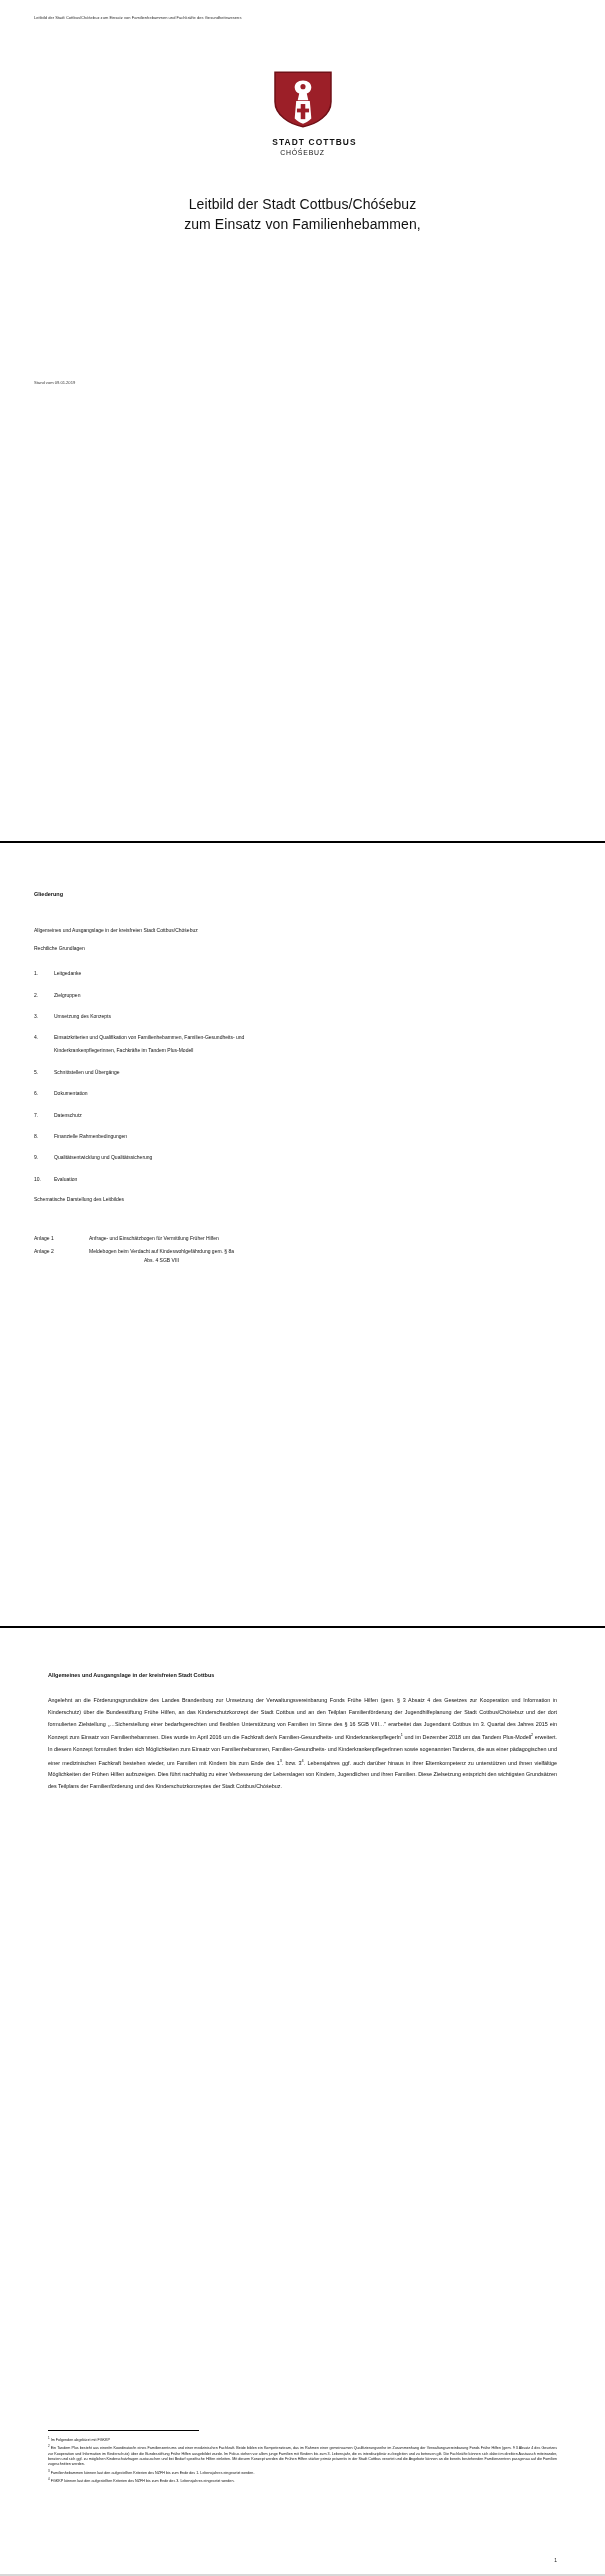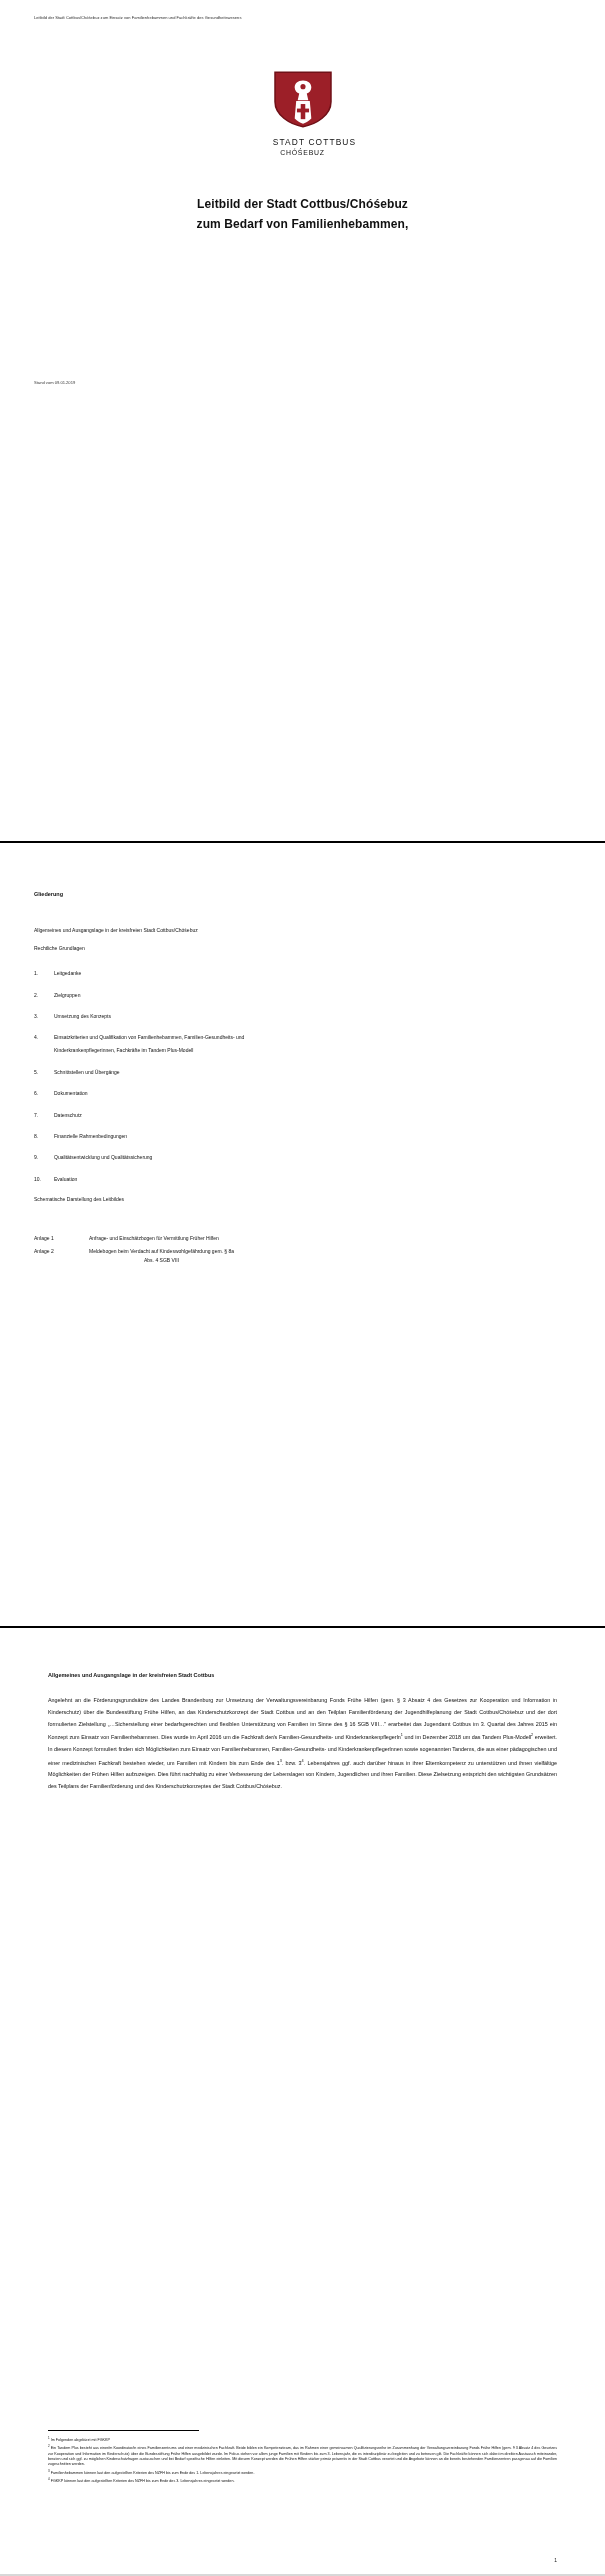--- a/index.html
+++ b/index.html
@@ -43,21 +43,21 @@
     text-align: center;
   }
   .coat-svg { display: inline-block; }
   .city-name {
     position: absolute;
     top: 137px;
     left: 0;
     right: 0;
     text-align: center;
     font-size: 8.4px;
-    font-weight: normal;
+    font-weight: bold;
     letter-spacing: 1.1px;
     color: #111;
     margin-left: 24px;
   }
   .city-sub {
     position: absolute;
     top: 149px;
     left: 0;
     right: 0;
     text-align: center;
@@ -66,22 +66,22 @@
     color: #111;
   }
   .title-block {
     position: absolute;
     top: 194px;
     left: 53px;
     right: 53px;
     text-align: center;
   }
   .title-block .tline {
-    font-size: 12px;
-    font-weight: bold;
+    font-size: 14px;
+    font-weight: normal;
     color: #111;
     line-height: 20px;
     letter-spacing: 0.1px;
   }
   .stand {
     position: absolute;
     top: 380px;
     left: 34px;
     font-size: 4.1px;
     color: #3a3a3a;
@@ -209,21 +209,21 @@
         <rect x="35" y="51" width="16" height="5" fill="#9c1f28"></rect>
         <circle cx="43" cy="22" r="3.4" fill="#9c1f28"></circle>
       </svg>
     </div>
 
     <div class="city-name">STADT COTTBUS</div>
     <div class="city-sub">CHÓŚEBUZ</div>
 
     <div class="title-block">
       <div class="tline">Leitbild der Stadt Cottbus/Chóśebuz</div>
-      <div class="tline">zum Bedarf von Familienhebammen,</div>
+      <div class="tline">zum Einsatz von Familienhebammen,</div>
     </div>
 
     <div class="stand">Stand vom 09.01.2019</div>
   </div>
 
   <div class="page" id="page2">
     <div class="p2-head">Gliederung</div>
 
     <div class="p2-body">
       <div class="p2-line">Allgemeines und Ausgangslage in der kreisfreien Stadt Cottbus/Chóśebuz</div>

